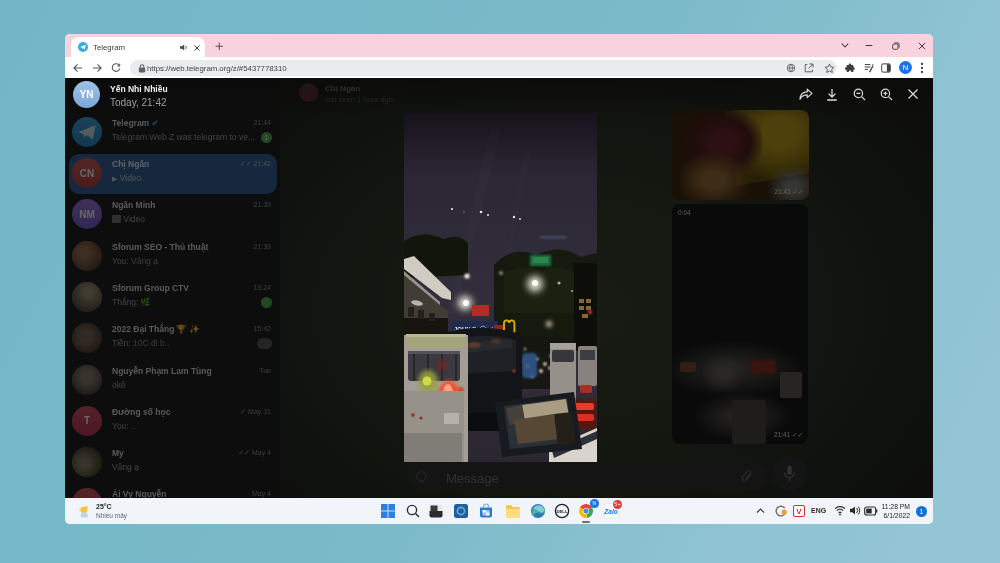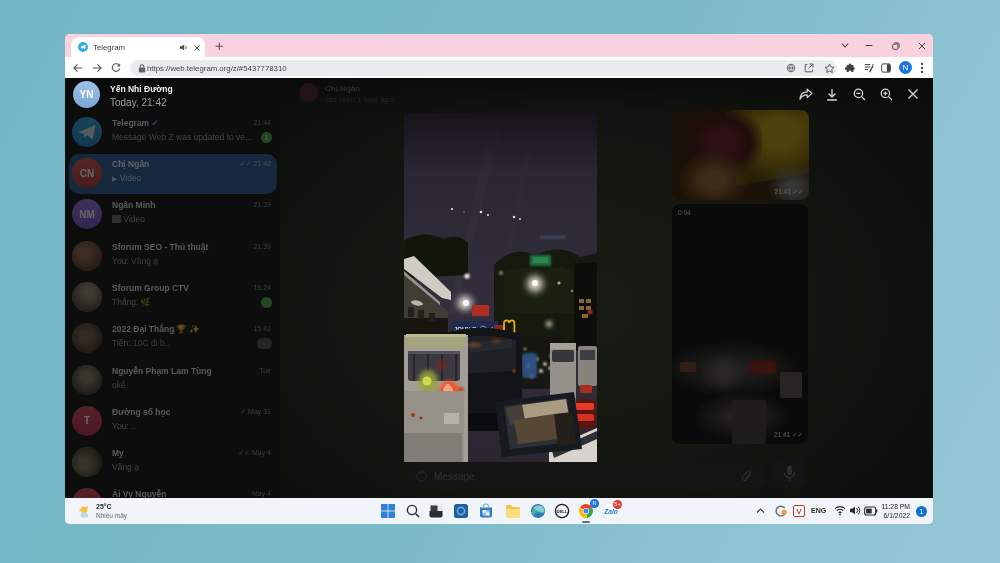--- a/index.html
+++ b/index.html
@@ -119,21 +119,21 @@
   <div id="content">
     <div id="sidebar">
 
       <div class="row" style="top:35px">
         <div class="av" style="background:linear-gradient(180deg,#41a8e0,#2a8cc8)">
           <svg width="30" height="30" viewBox="0 0 30 30">
               <path d="M6 15.2 L23.5 8 L20.8 22.5 L14.8 18 L12 20.8 L11.7 16.9 Z" fill="#d4e2ea"></path>
             </svg>
         </div>
         <div class="nm">Telegram <span style="color:#4da3e0">✔</span></div>
-        <div class="pv">Message Web Z was updated to ve...</div>
+        <div class="pv">Telegram Web Z was telegram to ve...</div>
         <div class="tm">21:44</div>
         <div class="bdg">1</div>
       </div>
 
       <div class="row" style="top:76px;background:#38659a">
         <div class="av" style="background:linear-gradient(180deg,#cf5f5c,#bc4545);color:#fff">CN</div>
         <div class="nm" style="color:#eef2f6">Chị Ngân</div>
         <div class="pv" style="color:#c8d4de"><span style="font-size:7px">▶</span> Video</div>
         <div class="tm" style="color:#b6c6d4">✓✓ 21:42</div>
       </div>
@@ -228,37 +228,37 @@
         <div class="abs" style="left:20px;top:190px;width:100px;height:50px;background:radial-gradient(ellipse 55px 28px at 50% 45%, #57534b 20%, rgba(28,28,24,0) 90%)"></div>
         <div class="abs" style="left:60px;top:196px;width:34px;height:44px;background:#4e4a46;border-radius:3px"></div>
         <div class="abs" style="left:6px;top:5px;font-size:6.5px;color:#d8d8d4">0:04</div>
         <div class="abs" style="right:5px;bottom:5px;font-size:6.5px;color:#e4e4de">21:41 ✓✓</div>
       </div>
 
       <div class="abs" style="left:127px;top:385px;width:359px;height:26.5px;border-radius:13px;background:#333333">
         <svg class="abs" style="left:9px;top:8px" width="11" height="11" viewBox="0 0 11 11" fill="none" stroke="#6e6e6e" stroke-width="1">
             <circle cx="5.5" cy="5.5" r="4.7"></circle>
           </svg>
-        <div class="abs" style="left:27px;top:8px;font-size:10px;color:#7a7a7a">Message</div>
+        <div class="abs" style="left:39px;top:8px;font-size:13px;color:#7a7a7a">Message</div>
         <svg class="abs" style="left:334px;top:7px" width="12" height="12" viewBox="0 0 12 12" fill="none" stroke="#6e6e6e" stroke-width="1.1">
             <path d="M9.5 5.2 L5.6 9.7 a2.6 2.6 0 0 1 -3.9 -3.4 L6.4 1.5 a1.8 1.8 0 0 1 2.7 2.4 L4.6 9"></path>
           </svg>
       </div>
       <div class="abs" style="left:492px;top:378px;width:35px;height:35px;border-radius:50%;background:#343434">
         <svg class="abs" style="left:11px;top:9px" width="13" height="17" viewBox="0 0 13 17" fill="none" stroke="#787878" stroke-width="1.2">
             <rect x="4.2" y="0.8" width="4.6" height="9" rx="2.3" fill="#787878" stroke="none"></rect>
             <path d="M1.5 7.5 a5 5 0 0 0 10 0 M6.5 12.8 V16"></path>
           </svg>
       </div>
     </div>
     <div id="dim" style="position:absolute;left:0;top:0;width:868px;height:420px;background:rgba(0,0,0,0.60)"></div>
     <div id="vhead"></div>
 
     <div class="abs" style="left:8px;top:3px;width:27px;height:27px;border-radius:50%;background:linear-gradient(180deg,#9fc2e6,#7aa6d6);color:#fff;font-weight:bold;font-size:10px;display:flex;align-items:center;justify-content:center">YN</div>
-    <div class="abs" style="left:45px;top:6px;font-size:8.5px;font-weight:bold;color:#f2f2f2">Yến Nhi Đường</div>
+    <div class="abs" style="left:45px;top:6px;font-size:8.5px;font-weight:bold;color:#f2f2f2">Yến Nhi Nhiều</div>
     <div class="abs" style="left:45px;top:19px;font-size:10px;color:#9aa0a6">Today, 21:42</div>
 
     <svg class="abs" style="left:734px;top:10px" width="14" height="13" viewBox="0 0 14 13" fill="none" stroke="#d9d9d9" stroke-width="1.2">
         <path d="M8.2 1.2 L13 5.4 L8.2 9.6 V6.8 C4.5 6.8 2.4 8.4 1 11.3 C1.2 7 3.4 3.9 8.2 3.9 Z" stroke-linejoin="round"></path>
       </svg>
     <svg class="abs" style="left:761px;top:10px" width="12" height="13" viewBox="0 0 12 13" fill="none" stroke="#d9d9d9" stroke-width="1.3">
         <path d="M6 1 V8.6 M2.6 5.6 L6 9 L9.4 5.6 M1.2 12 H10.8"></path>
       </svg>
     <svg class="abs" style="left:788px;top:10px" width="13" height="13" viewBox="0 0 13 13" fill="none" stroke="#d9d9d9" stroke-width="1.2">
         <circle cx="5.4" cy="5.4" r="4.2"></circle>

